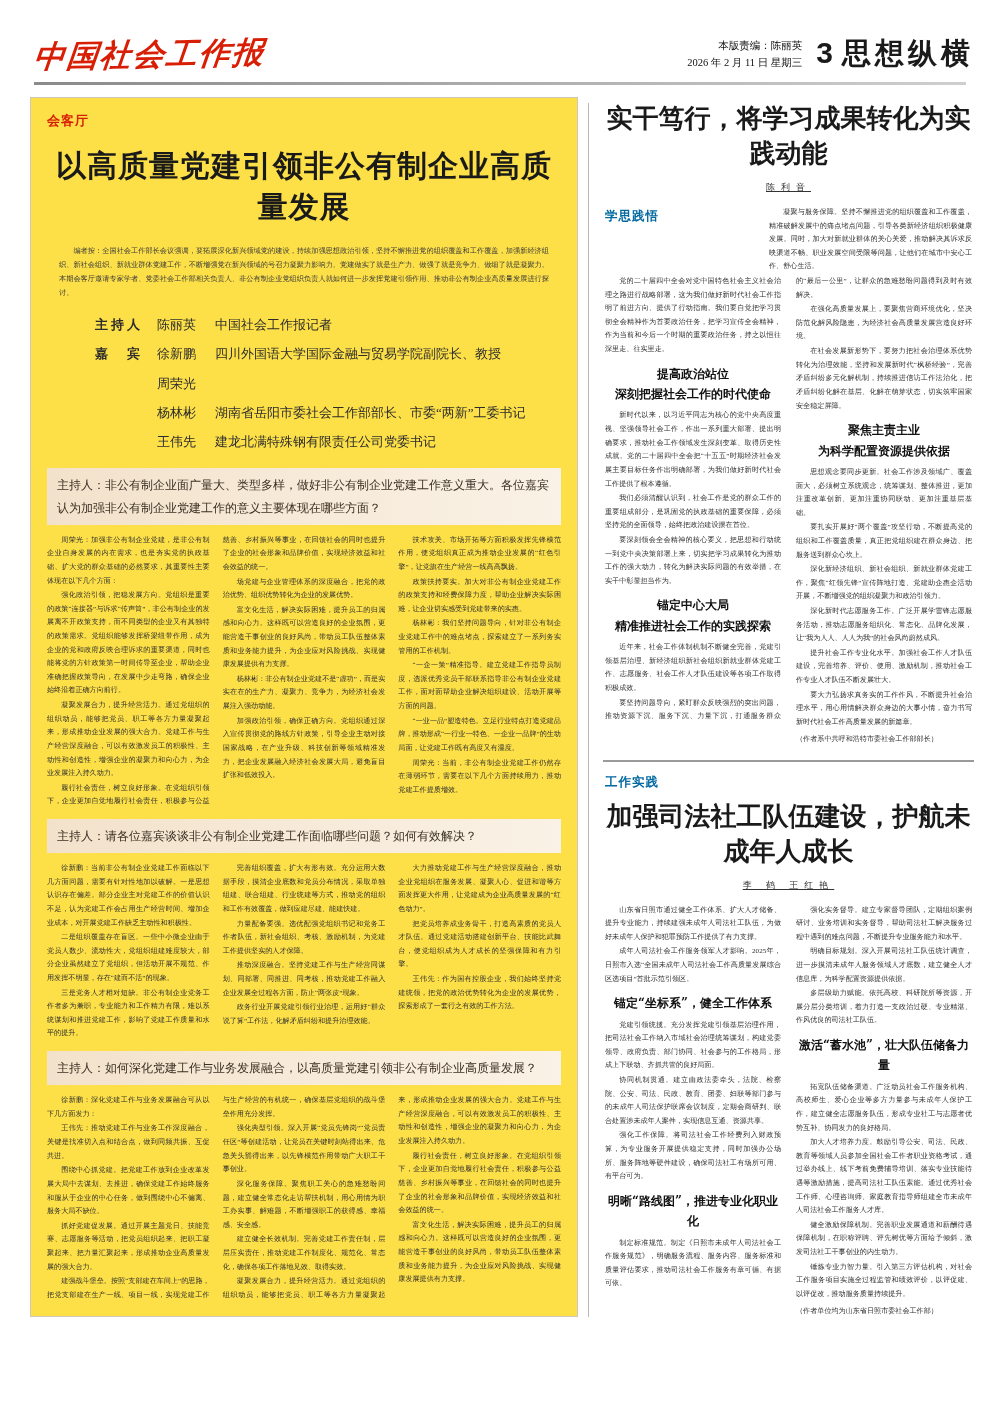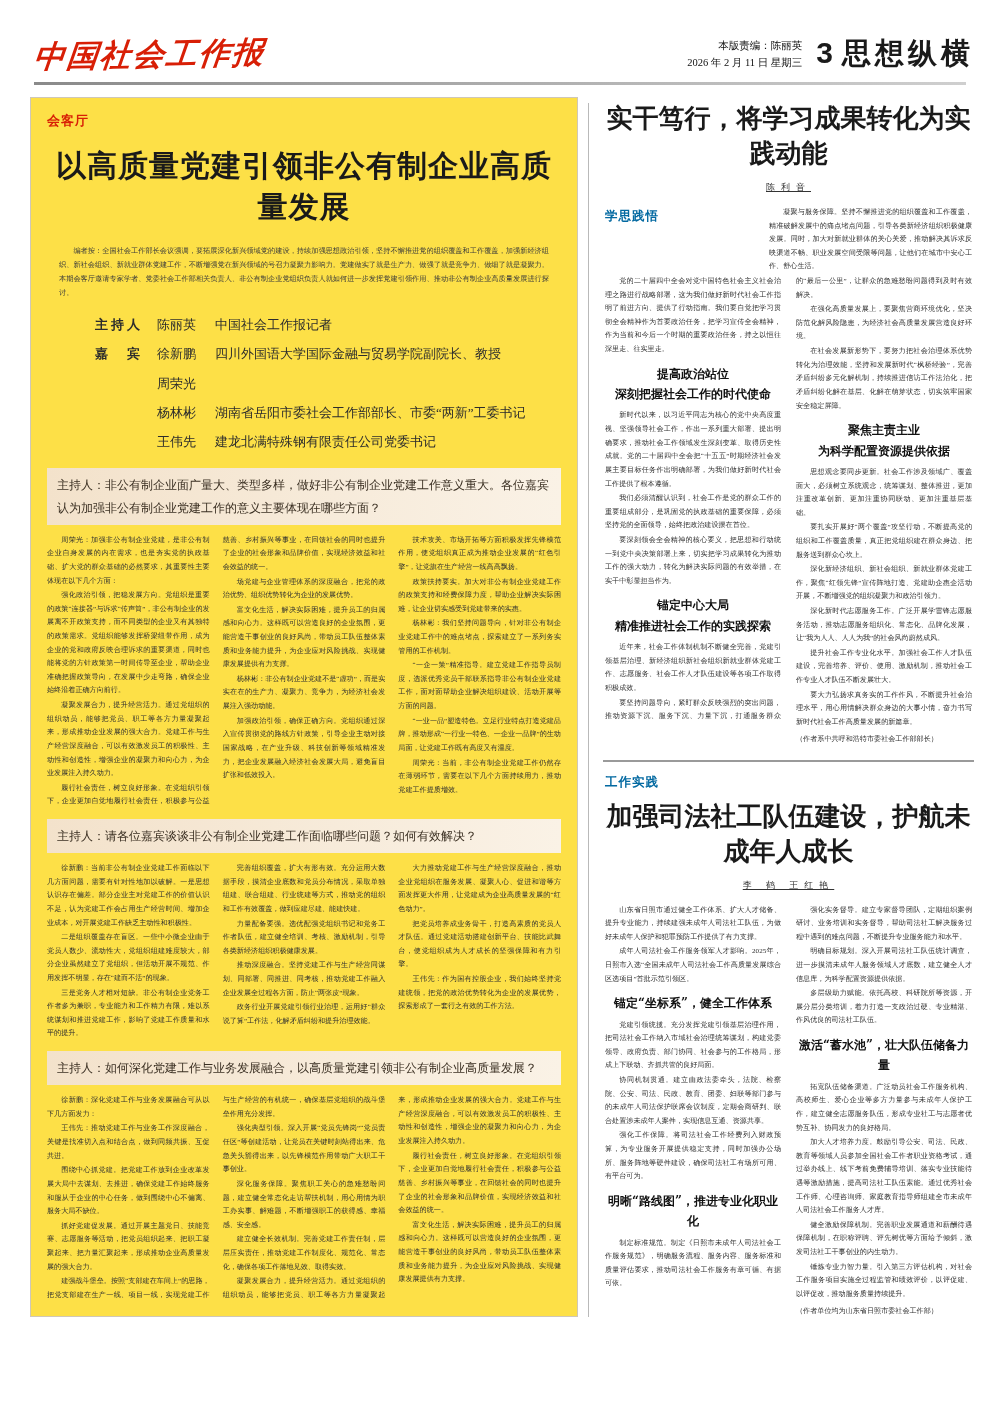--- a/index.html
+++ b/index.html
@@ -154,21 +154,21 @@
           <p class="para">周荣光：当前，非公有制企业党建工作仍然存在薄弱环节，需要在以下几个方面持续用力，推动党建工作提质增效。</p>
         </div>
 
         <div class="qbar">主持人：请各位嘉宾谈谈非公有制企业党建工作面临哪些问题？如何有效解决？</div>
 
         <div class="cols3">
           <p class="para">徐新鹏：当前非公有制企业党建工作面临以下几方面问题，需要有针对性地加以破解。一是思想认识存在偏差。部分企业主对党建工作的价值认识不足，认为党建工作会占用生产经营时间、增加企业成本，对开展党建工作缺乏主动性和积极性。</p>
           <p class="para">二是组织覆盖存在盲区。一些中小微企业由于党员人数少、流动性大，党组织组建难度较大，部分企业虽然建立了党组织，但活动开展不规范、作用发挥不明显，存在“建而不活”的现象。</p>
           <p class="para">三是党务人才相对短缺。非公有制企业党务工作者多为兼职，专业能力和工作精力有限，难以系统谋划和推进党建工作，影响了党建工作质量和水平的提升。</p>
           <p class="para">完善组织覆盖，扩大有形有效。充分运用大数据手段，摸清企业底数和党员分布情况，采取单独组建、联合组建、行业统建等方式，推动党的组织和工作有效覆盖，做到应建尽建、能建快建。</p>
-          <p class="para">力量配备要强。选优配强党组织书记和党务工作者队伍，建立健全培训、考核、激励机制，引导各类新经济组织积极健康发展。</p>
+          <p class="para">力量配备要强。选优配强党组织书记和党务工作者队伍，新社会组织、考核、激励机制，为党建工作提供坚实的人才保障。</p>
           <p class="para">推动深度融合。坚持党建工作与生产经营同谋划、同部署、同推进、同考核，推动党建工作融入企业发展全过程各方面，防止“两张皮”现象。</p>
           <p class="para">政务行业开展党建引领行业治理，运用好“群众说了算”工作法，化解矛盾纠纷和提升治理效能。</p>
           <p class="para">大力推动党建工作与生产经营深度融合，推动企业党组织在服务发展、凝聚人心、促进和谐等方面发挥更大作用，让党建成为企业高质量发展的“红色动力”。</p>
           <p class="para">把党员培养成业务骨干，打造高素质的党员人才队伍。通过党建活动搭建创新平台、技能比武舞台，使党组织成为人才成长的坚强保障和有力引擎。</p>
           <p class="para">王伟先：作为国有控股企业，我们始终坚持党建统领，把党的政治优势转化为企业的发展优势，探索形成了一套行之有效的工作方法。</p>
         </div>
 
         <div class="qbar">主持人：如何深化党建工作与业务发展融合，以高质量党建引领非公有制企业高质量发展？</div>
 
         <div class="cols3">

